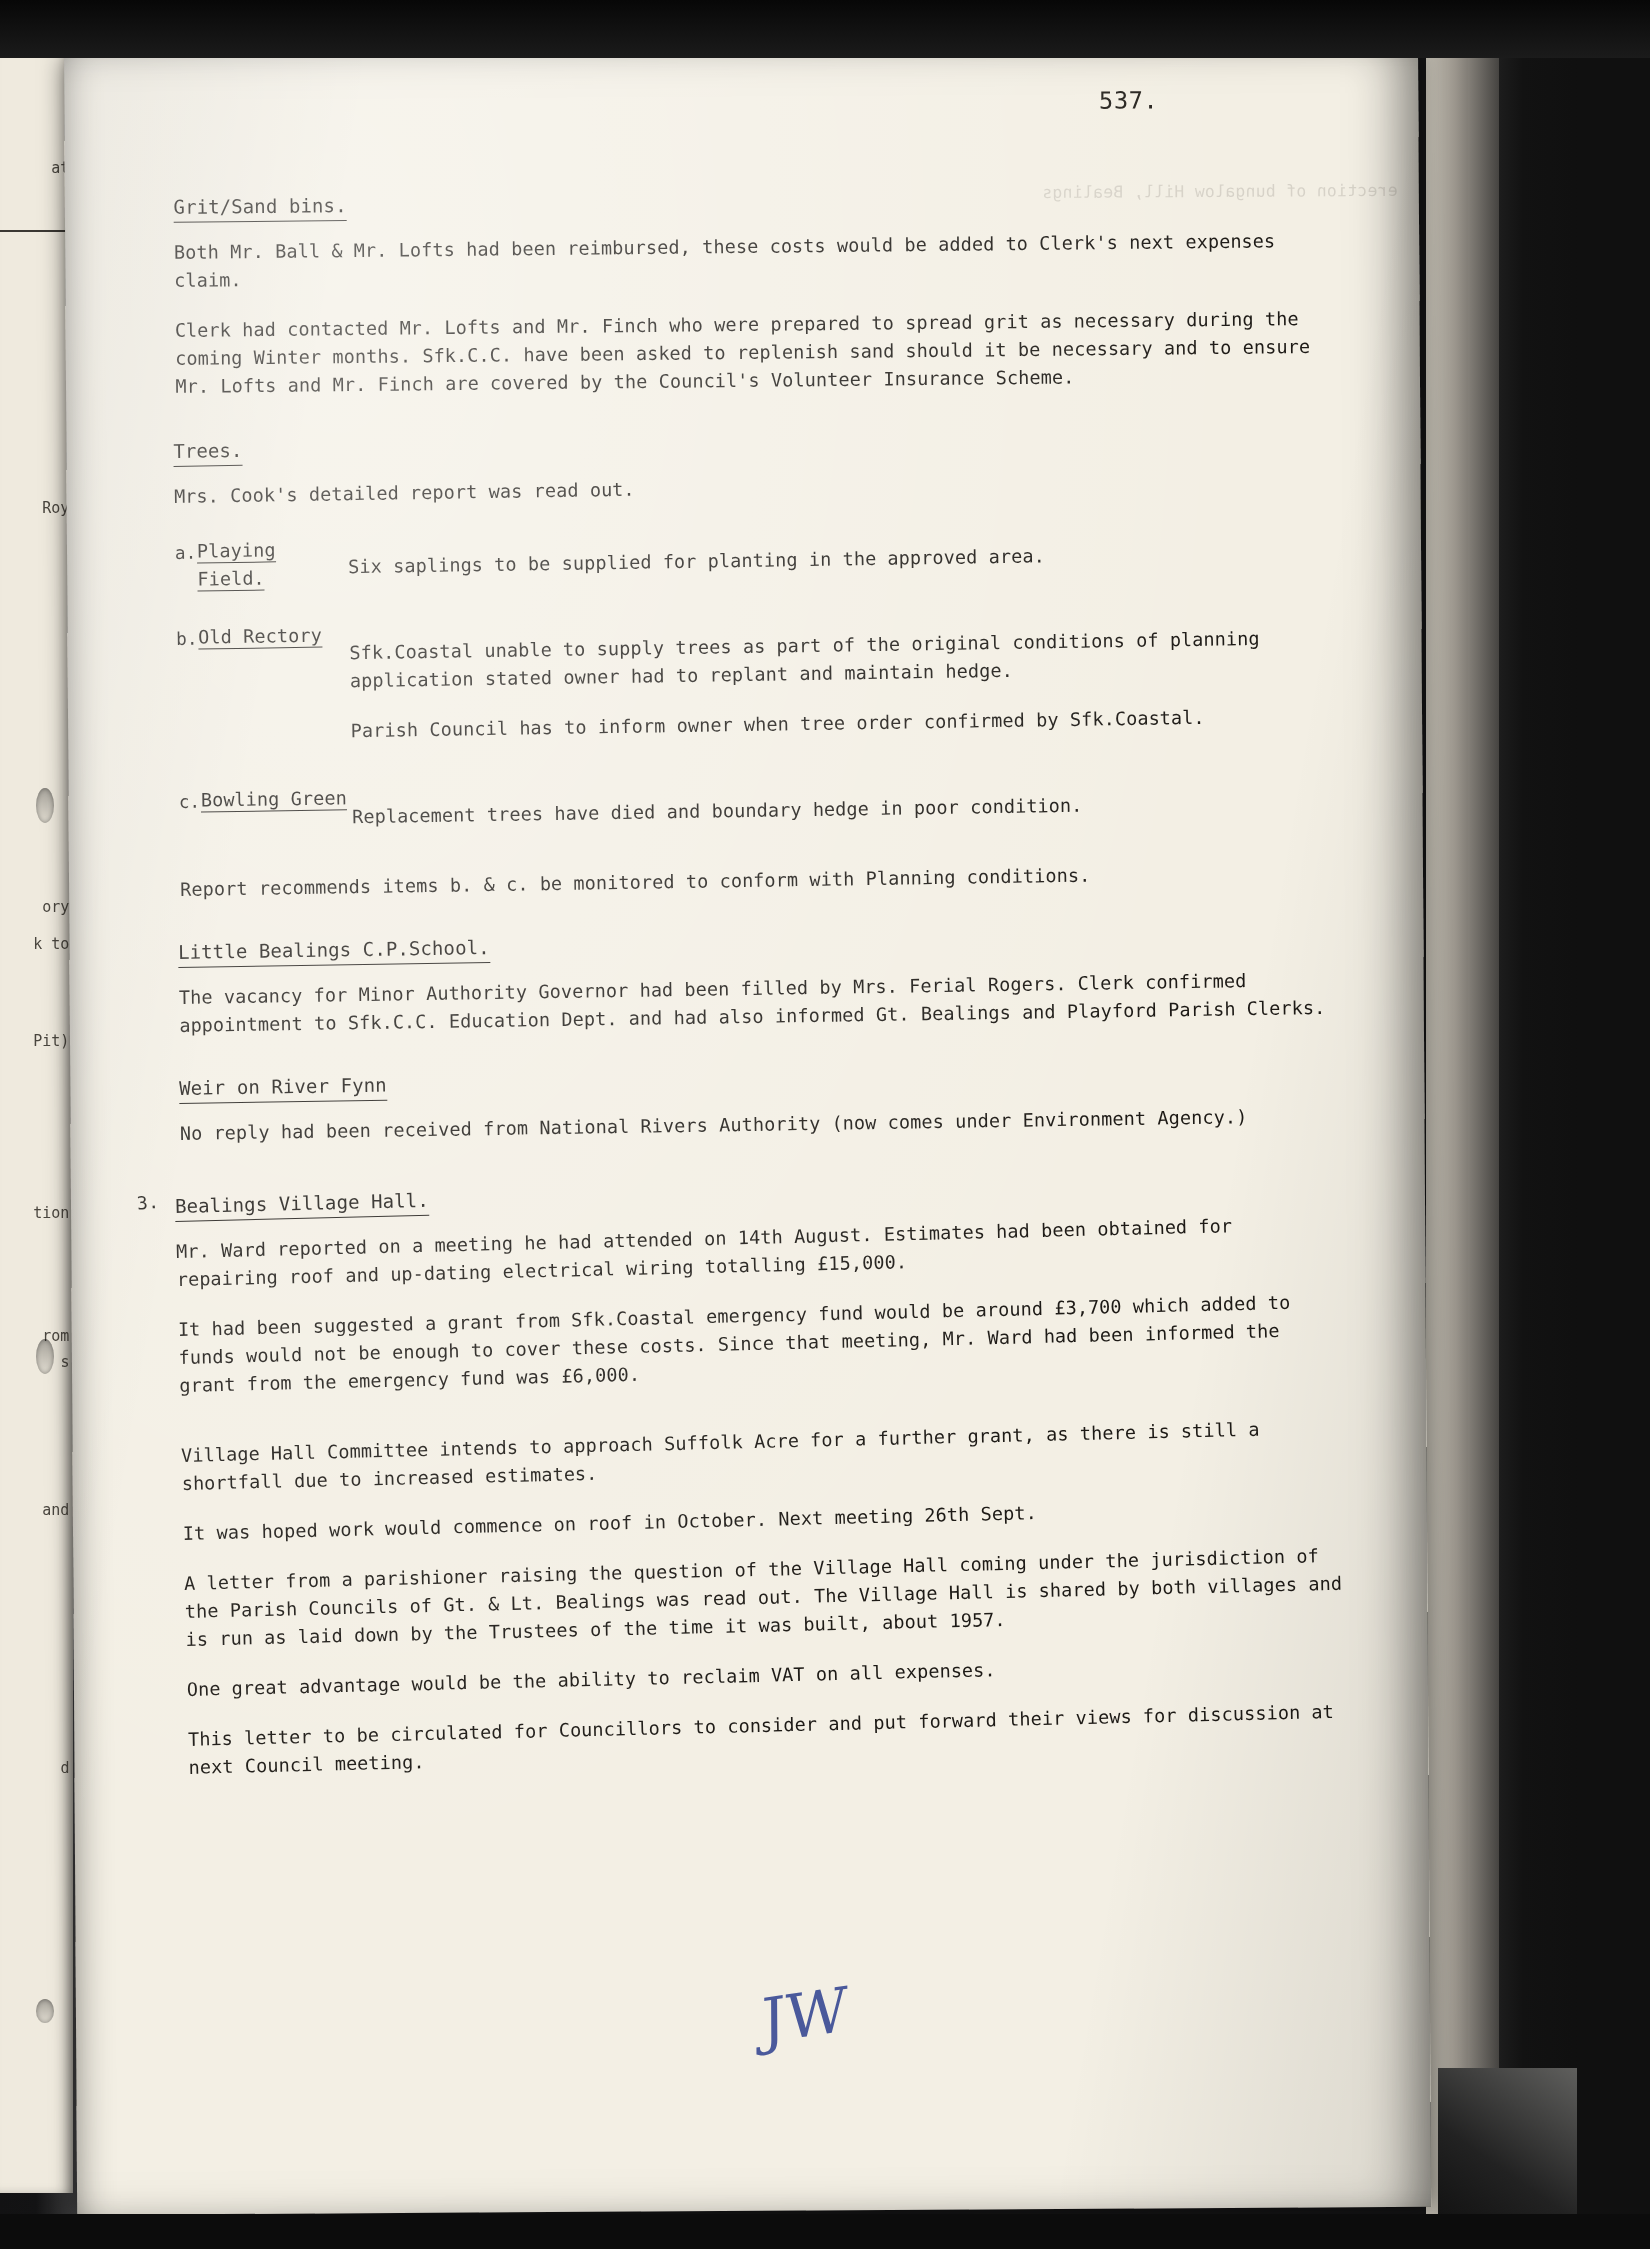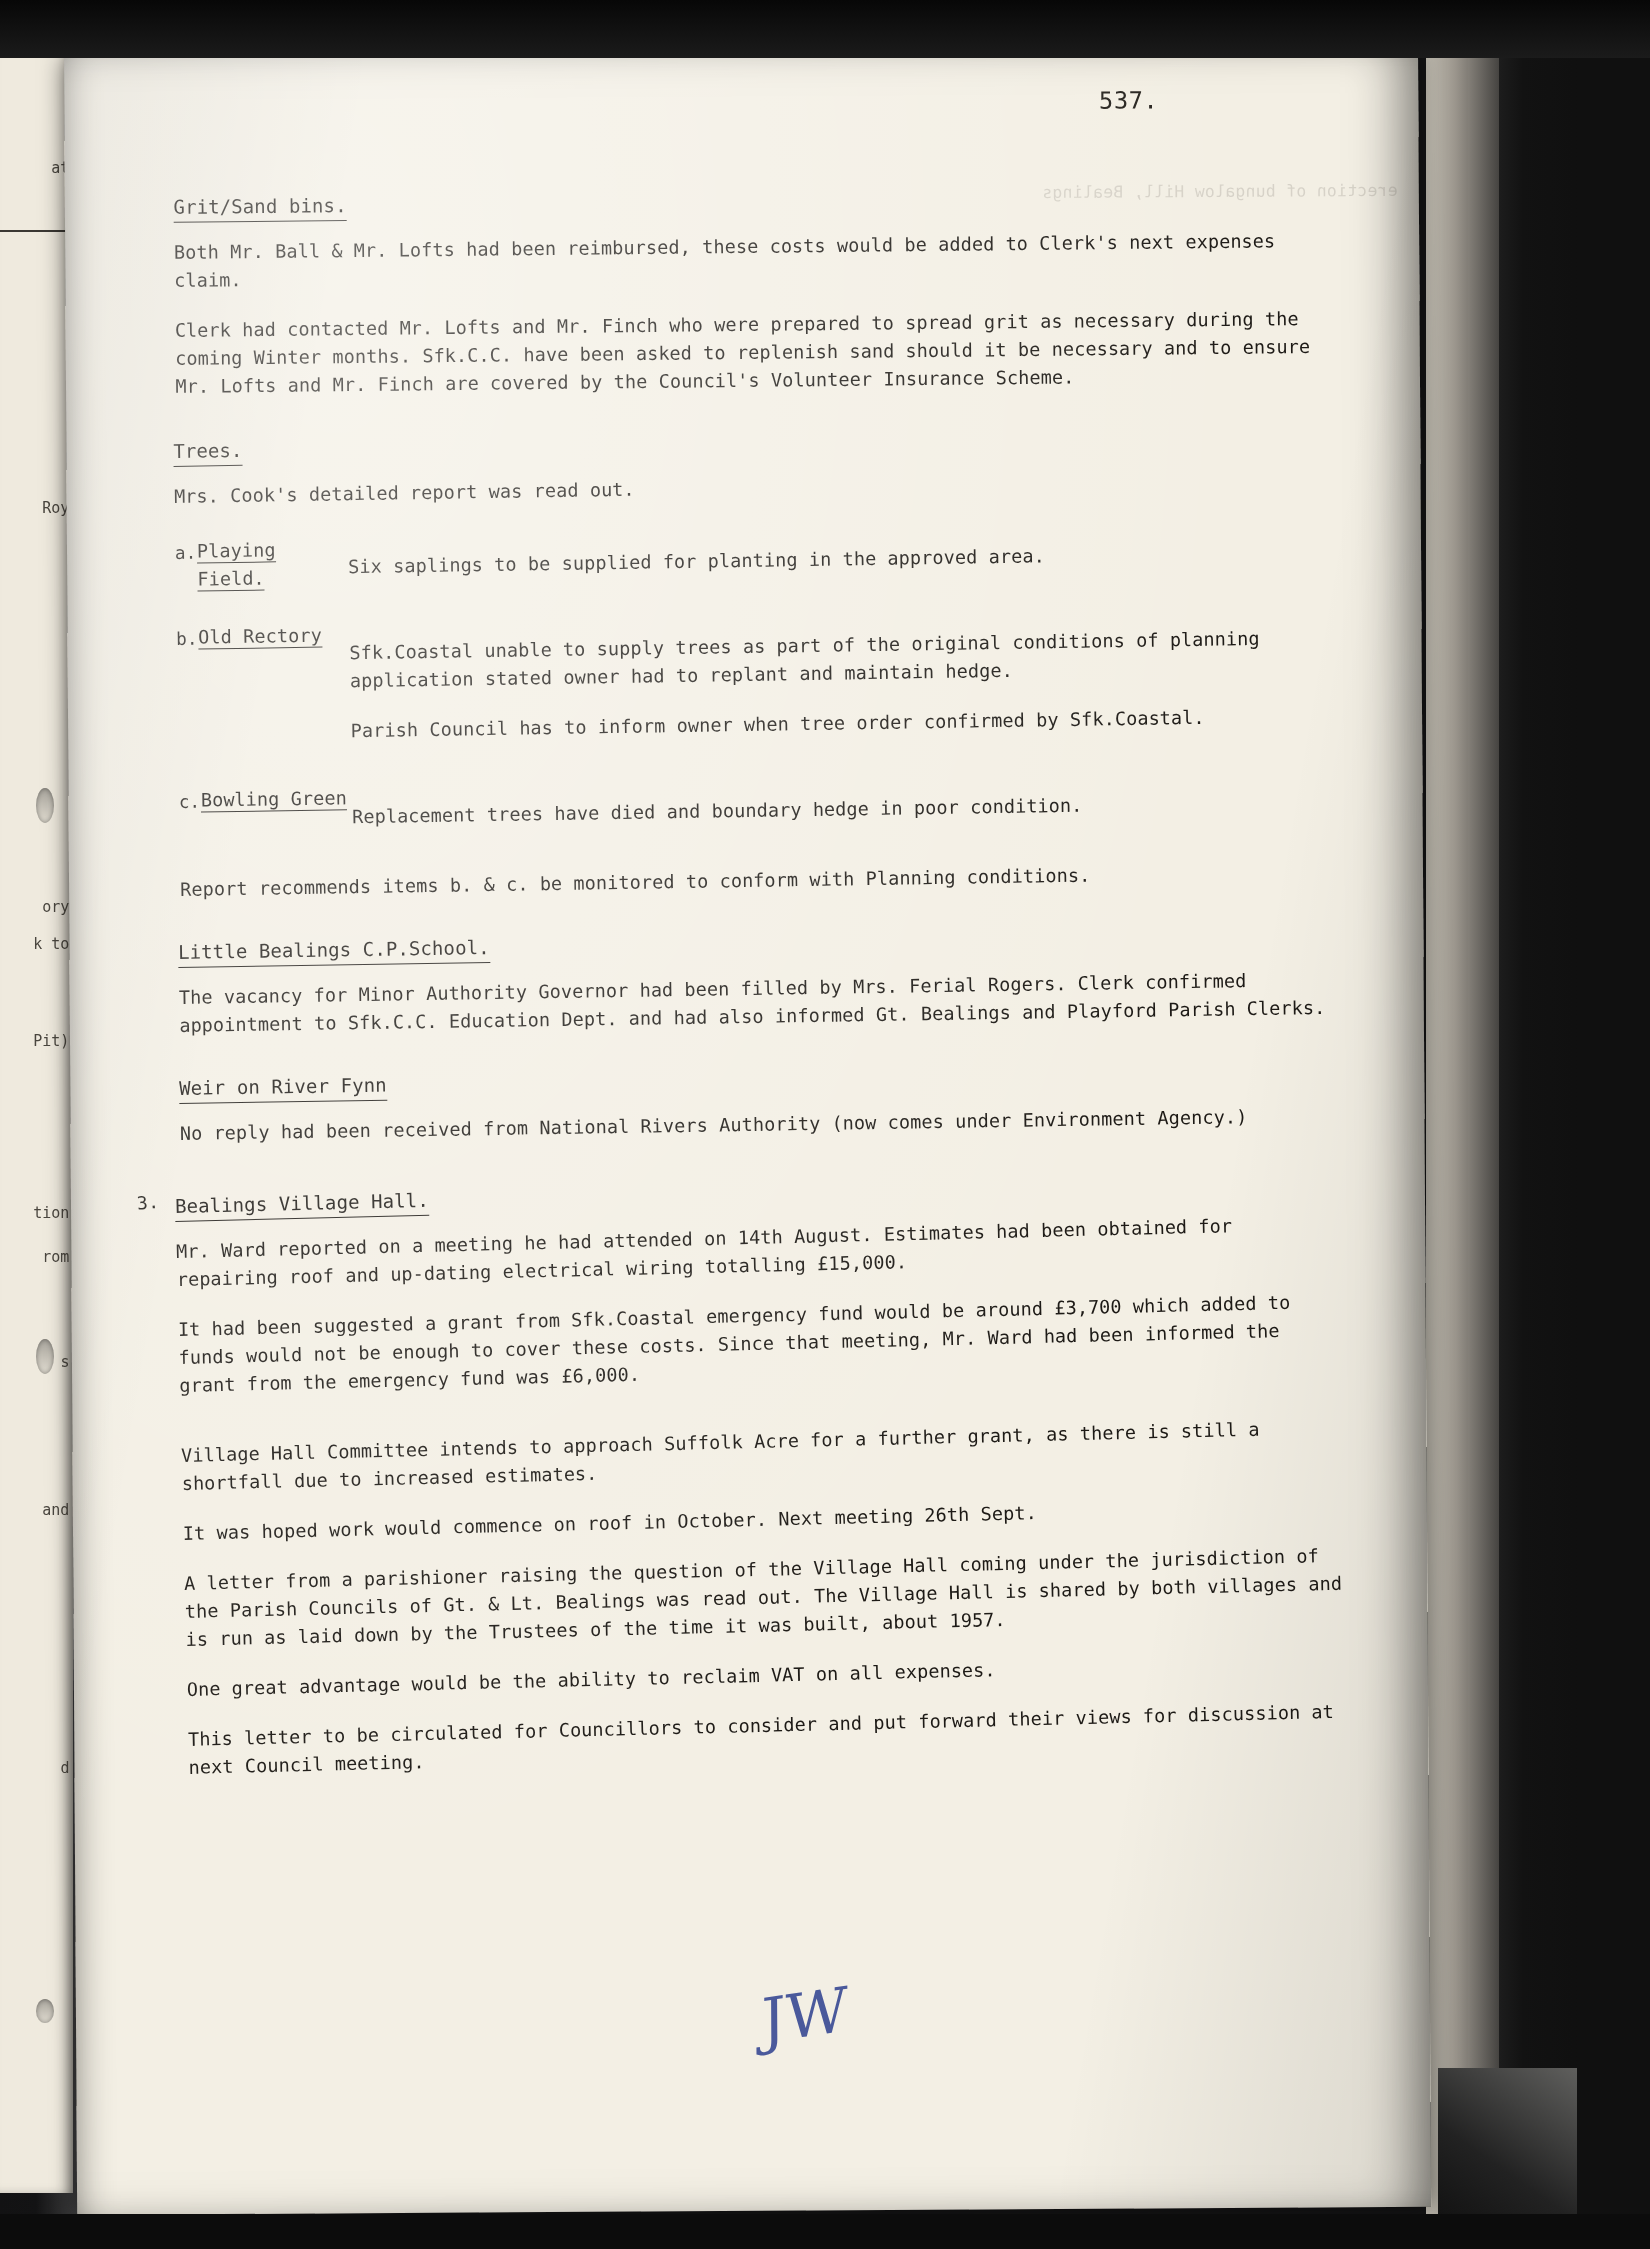--- a/index.html
+++ b/index.html
@@ -270,21 +270,21 @@
   <div class="left-page">
     <div class="left-page-text">
       <div class="lp" style="top:73px"></div>
       <div class="lp" style="top:145px">at</div>
       <div class="lp-rule" style="top:218px"></div>
       <div class="lp" style="top:485px">Roy</div>
       <div class="lp" style="top:884px">ory</div>
       <div class="lp" style="top:921px">k to</div>
       <div class="lp" style="top:1018px">Pit)</div>
       <div class="lp" style="top:1190px">tion</div>
-      <div class="lp" style="top:1234px">rom</div>
+      <div class="lp" style="top:1313px">rom</div>
       <div class="lp" style="top:1339px">s</div>
       <div class="lp" style="top:1487px">and</div>
       <div class="lp" style="top:1745px">d</div>
     </div>
   </div>
 
   <div class="hole" style="top:788px"></div>
   <div class="hole" style="top:1339px"></div>
   <div class="hole" style="top:1999px;height:24px"></div>
 

